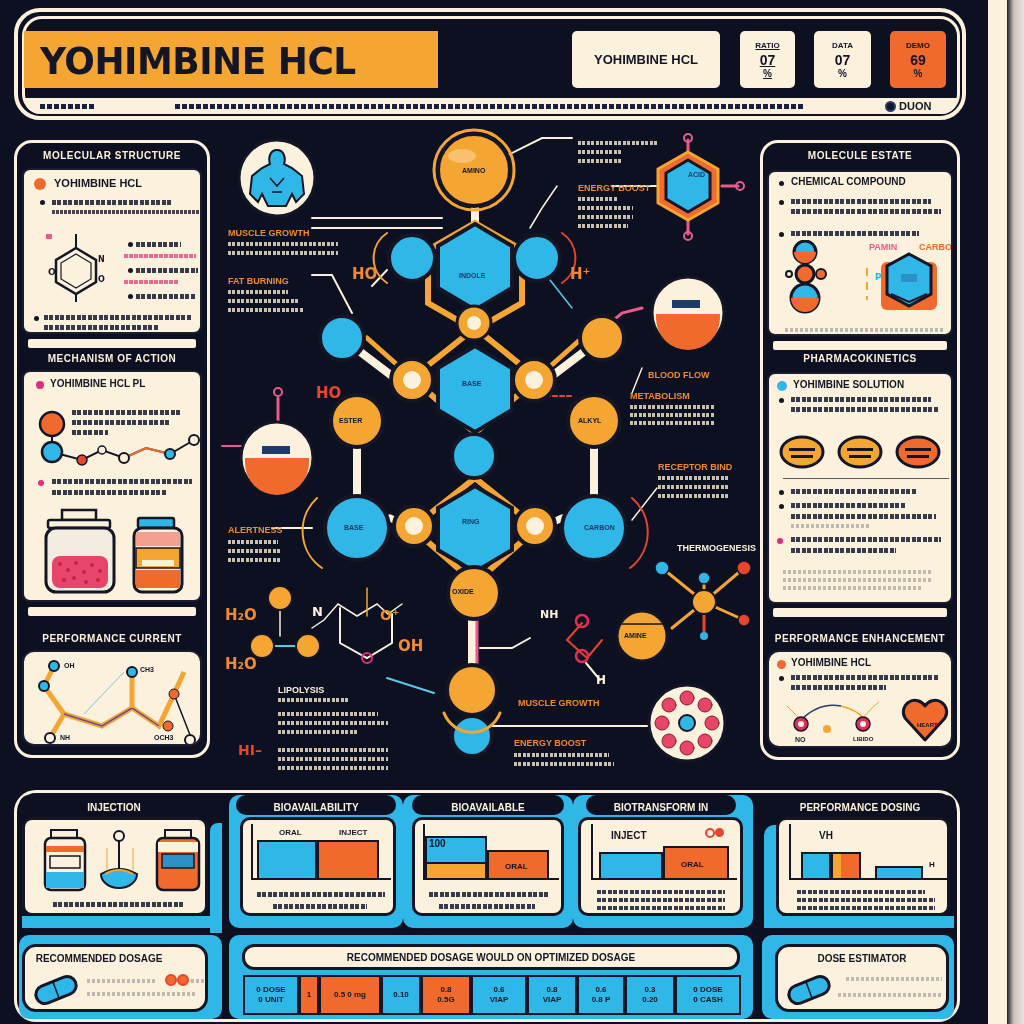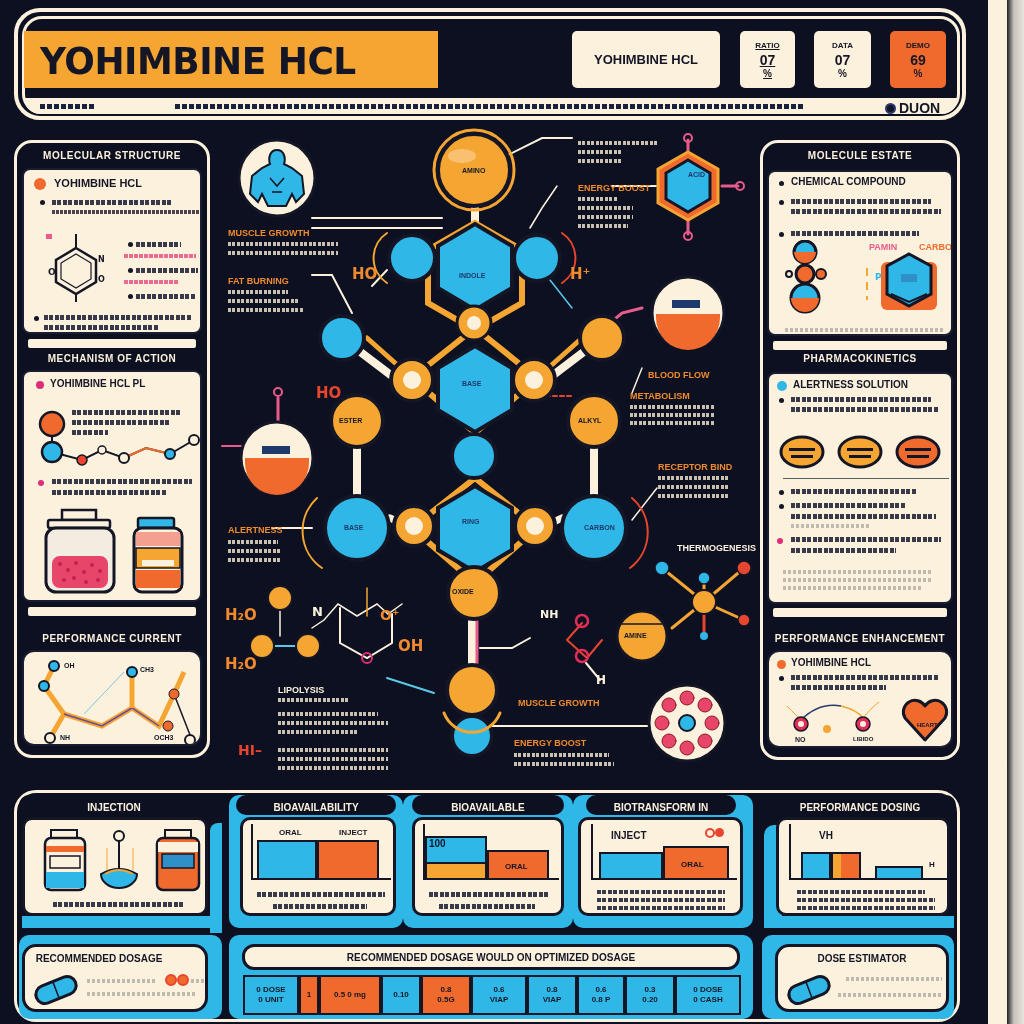--- a/index.html
+++ b/index.html
@@ -14,21 +14,21 @@
   .header-inner { position: absolute; left: 22px; top: 16px; width: 938px; height: 98px; border: 3px solid #fbf1dc; border-radius: 20px; background: #0c1020; }
   .header-strip { position: absolute; left: 24px; top: 98px; width: 934px; height: 16px; background: #fbf1dc; border-radius: 0 0 16px 16px; }
   .strip-text { position: absolute; top: 104px; height: 5px; background: repeating-linear-gradient(90deg,#1a2040 0 5px,transparent 5px 7px); }
   .title-bar { position: absolute; left: 24px; top: 31px; width: 417px; height: 57px; background: #f5a531; border-right: 3px solid #0c1020; }
   .title-text { position: absolute; left: 40px; top: 40px; font-size: 36px; font-weight: 900; color: #141626; letter-spacing: -0.5px; font-family: "DejaVu Sans", sans-serif; transform: scaleY(1.05); }
   .hbox { position: absolute; top: 31px; height: 57px; background: #fbf1dc; border-radius: 5px; display: flex; flex-direction: column; align-items: center; justify-content: center; text-align: center; color: #141626; font-weight: 900; }
   .hbox.orange { background: #f06a2e; }
   .hbox .l1 { font-size: 10px; line-height: 12px; }
   .hbox .l2 { font-size: 8px; line-height: 10px; }
   .hbox .big { font-size: 14px; font-weight: 900; }
-  .brand { position: absolute; left: 885px; top: 100px; font-size: 14px; font-weight: 900; color: #141626; display: flex; align-items: center; gap: 3px; }
+  .brand { position: absolute; left: 885px; top: 100px; font-size: 11px; font-weight: 900; color: #141626; display: flex; align-items: center; gap: 3px; }
   .brand-dot { width: 11px; height: 11px; border-radius: 50%; background: #141626; border: 2px solid #2a3a70; }
 
   
   .side-panel { position: absolute; border: 3px solid #fbf1dc; border-radius: 18px; background: #0c1020; }
   .side-head { position: absolute; font-size: 10px; font-weight: 900; color: #fbf1dc; letter-spacing: 0.5px; text-align: center; }
   .card { position: absolute; background: #fbf1dc; border: 2px solid #1a1d30; border-radius: 8px; overflow: hidden; }
   .card-title { position: absolute; font-size: 11px; font-weight: 900; color: #141626; white-space: nowrap; }
   .dot { position: absolute; border-radius: 50%; }
   .bullet { position: absolute; width: 5px; height: 5px; border-radius: 50%; background: #141626; }
   .textline { position: absolute; height: 5px; background: repeating-linear-gradient(90deg,#22263a 0 4px,transparent 4px 5px,#22263a 5px 9px,transparent 9px 11px); opacity: 0.9; }
@@ -225,21 +225,21 @@
     </svg>
     <div class="bar-label" style="left:100px;top:70px;color:#e85b8a;font-size:9px;">PAMIN</div>
     <div class="bar-label" style="left:150px;top:70px;color:#f06a2e;font-size:9px;">CARBON</div>
     <div class="textline light" style="left:16px;top:156px;width:160px;"></div>
   </div>
   <div class="sep-bar" style="left:773px;top:341px;width:174px;"></div>
 
   <div class="side-head" style="left:766px;top:353px;width:188px;">PHARMACOKINETICS</div>
   <div class="card" style="left:767px;top:372px;width:186px;height:232px;">
     <div class="dot" style="left:8px;top:7px;width:10px;height:10px;background:#2fb7e8;"></div>
-    <div class="card-title" style="left:24px;top:5px;font-size:10px;">ALERTNESS SOLUTION</div>
+    <div class="card-title" style="left:24px;top:5px;font-size:10px;">YOHIMBINE SOLUTION</div>
     <div class="bullet" style="left:10px;top:24px;"></div>
     <div class="textline" style="left:22px;top:23px;width:140px;"></div>
     <div class="textline" style="left:22px;top:33px;width:148px;"></div>
     <svg style="position:absolute;left:8px;top:56px;" width="170" height="44">
       <ellipse cx="25" cy="22" rx="21" ry="15" fill="#f5a531" stroke="#141626" stroke-width="3"></ellipse>
       <ellipse cx="83" cy="22" rx="21" ry="15" fill="#f5a531" stroke="#141626" stroke-width="3"></ellipse>
       <ellipse cx="141" cy="22" rx="21" ry="15" fill="#f06a2e" stroke="#141626" stroke-width="3"></ellipse>
       <rect x="12" y="18" width="26" height="3" fill="#141626"></rect>
         <rect x="14" y="25" width="22" height="3" fill="#141626"></rect>
       <rect x="70" y="18" width="26" height="3" fill="#141626"></rect>

